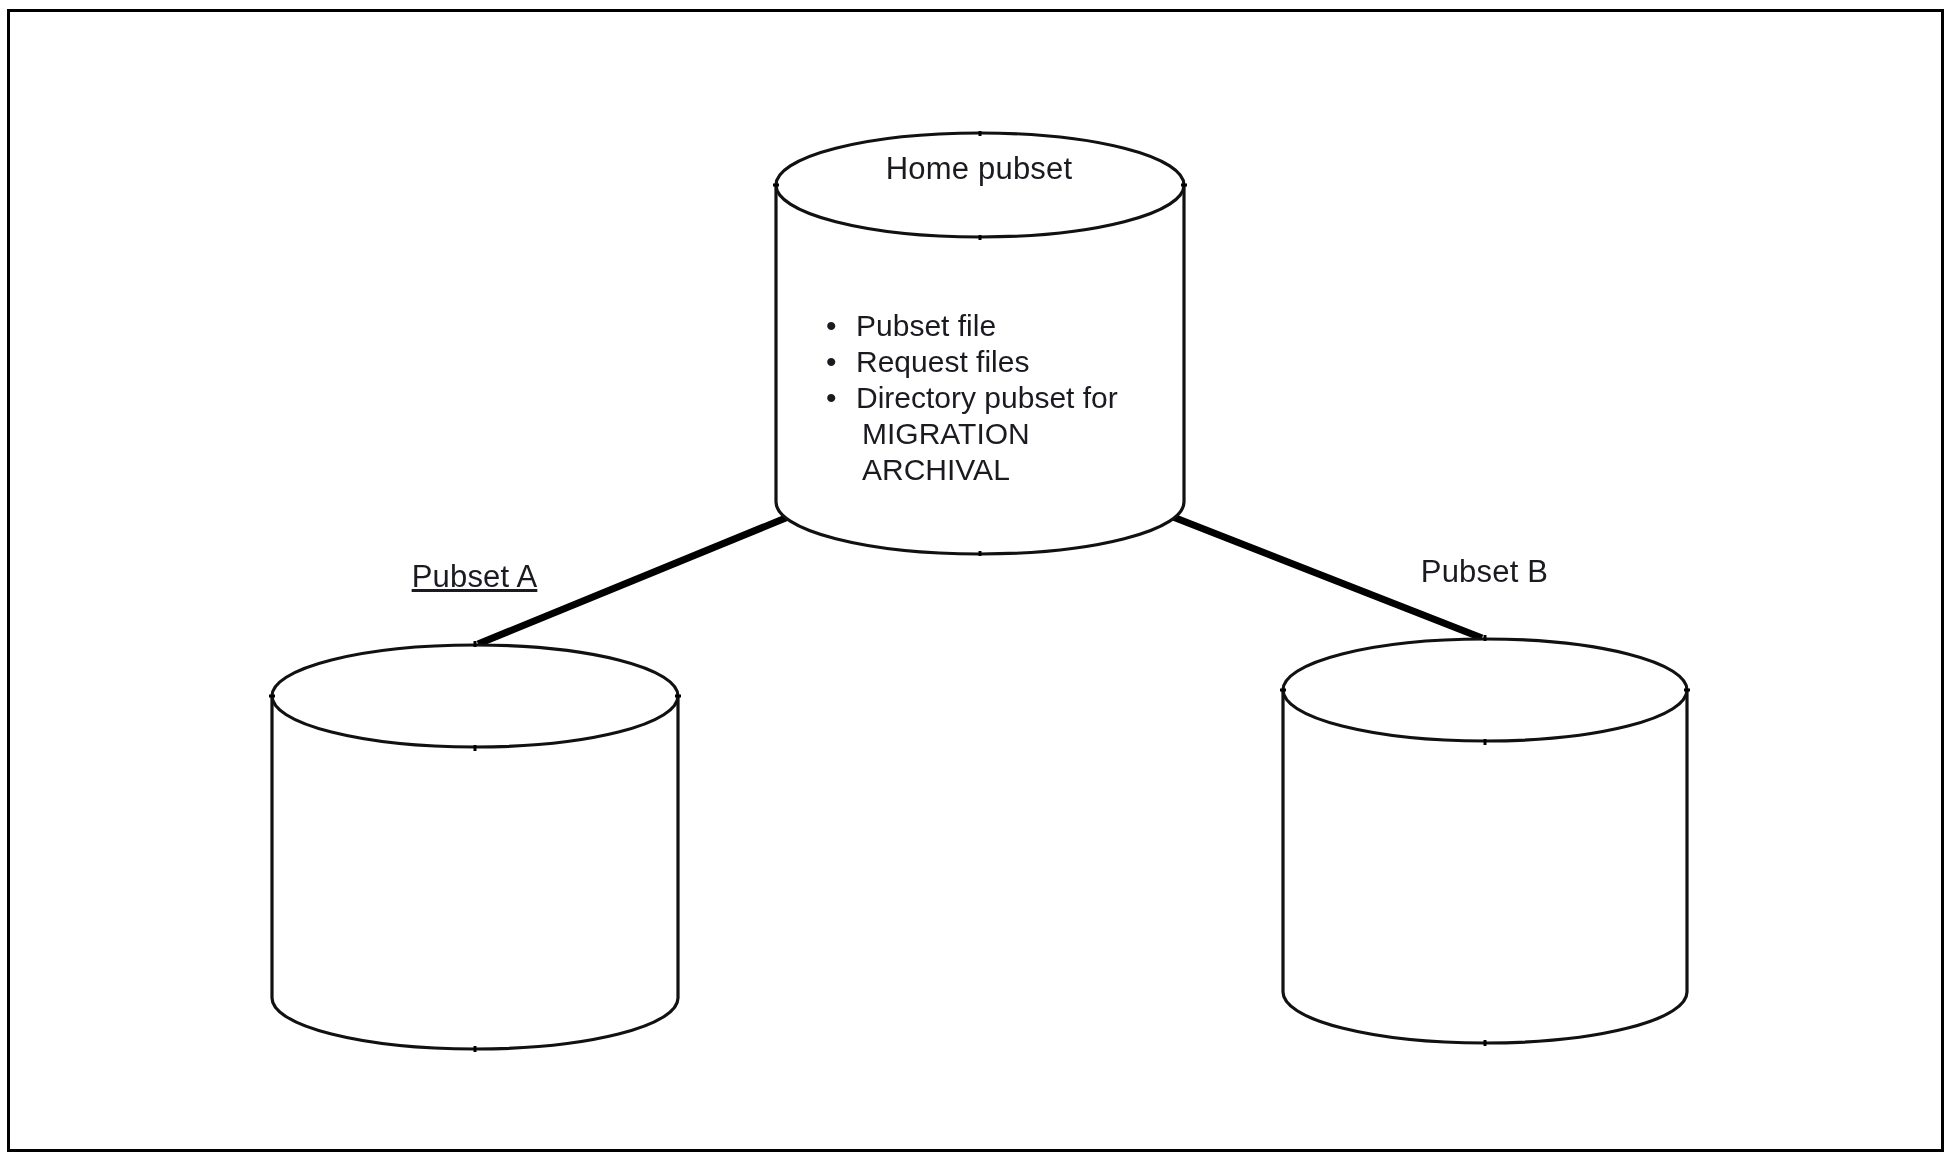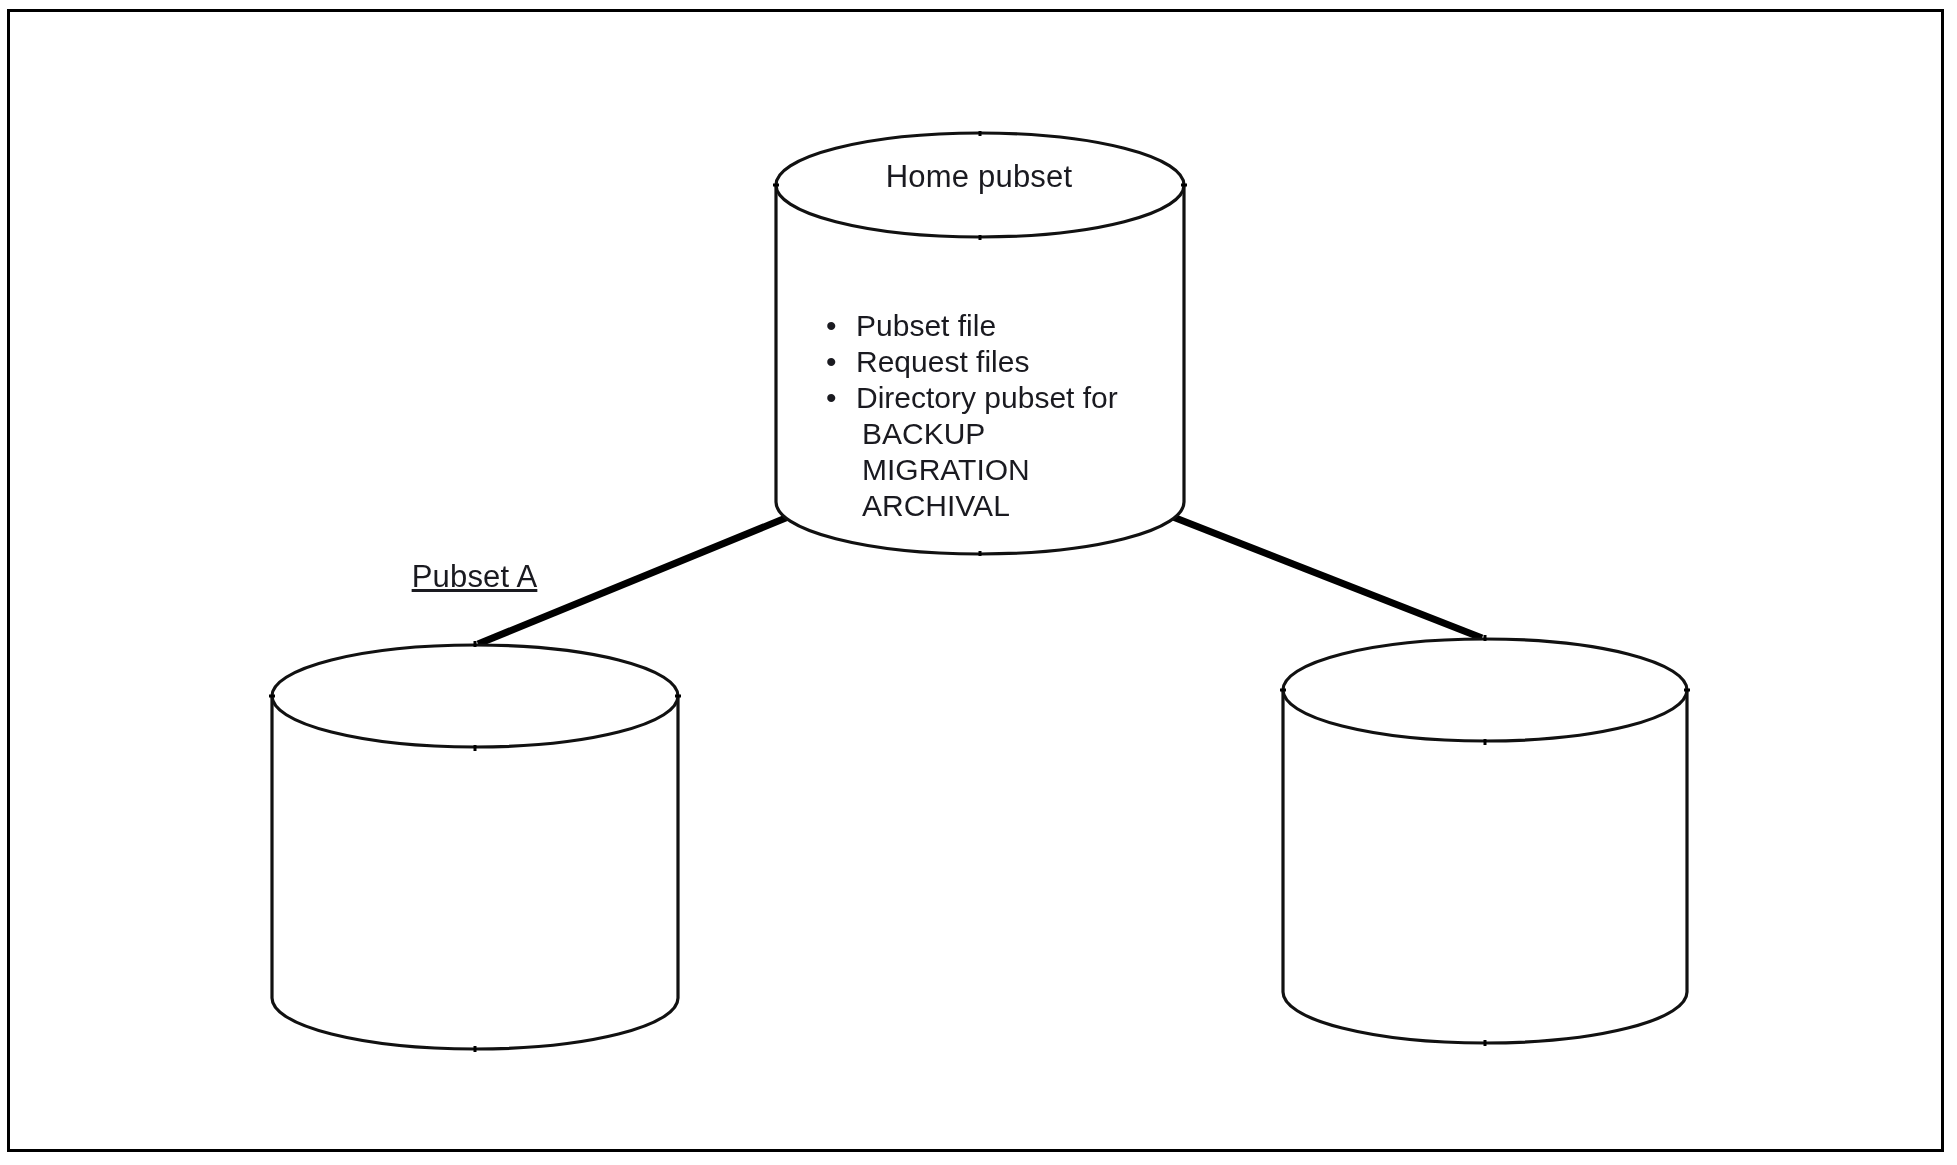--- a/index.html
+++ b/index.html
@@ -68,21 +68,21 @@
     position: absolute;
     text-align: center;
     color: #1a1a20;
     font-size: 31px;
     line-height: 34px;
     font-family: "Liberation Sans", sans-serif;
     white-space: nowrap;
     letter-spacing: 0.2px;
   }
 
-  #home-title { left: 775px; top: 160px; width: 408px; }
+  #home-title { left: 775px; top: 152px; width: 408px; }
   #a-title    { left: 271px; top: 560px; width: 407px; text-decoration: underline; }
   #b-title    { left: 1282px; top: 555px; width: 405px; }
 
   #home-body {
     position: absolute;
     left: 820px;
     top: 308px;
     width: 330px;
     color: #1a1a20;
     font-size: 30px;
@@ -178,23 +178,23 @@
         <span class="bullet">•</span>
         <span>Pubset file</span>
       </li>
       <li>
         <span class="bullet">•</span>
         <span>Request files</span>
       </li>
       <li>
         <span class="bullet">•</span>
         <span>Directory pubset for</span>
-        <span class="sub-line">BACKUP</span>
         <span class="sub-line">MIGRATION</span>
         <span class="sub-line">ARCHIVAL</span>
       </li>
     </ul>
   </div>
 
   <div class="cyl-title" id="a-title">Pubset A</div>
 
+  <div class="cyl-title" id="b-title">Pubset B</div>
 
 </div>
 
 </body></html>

